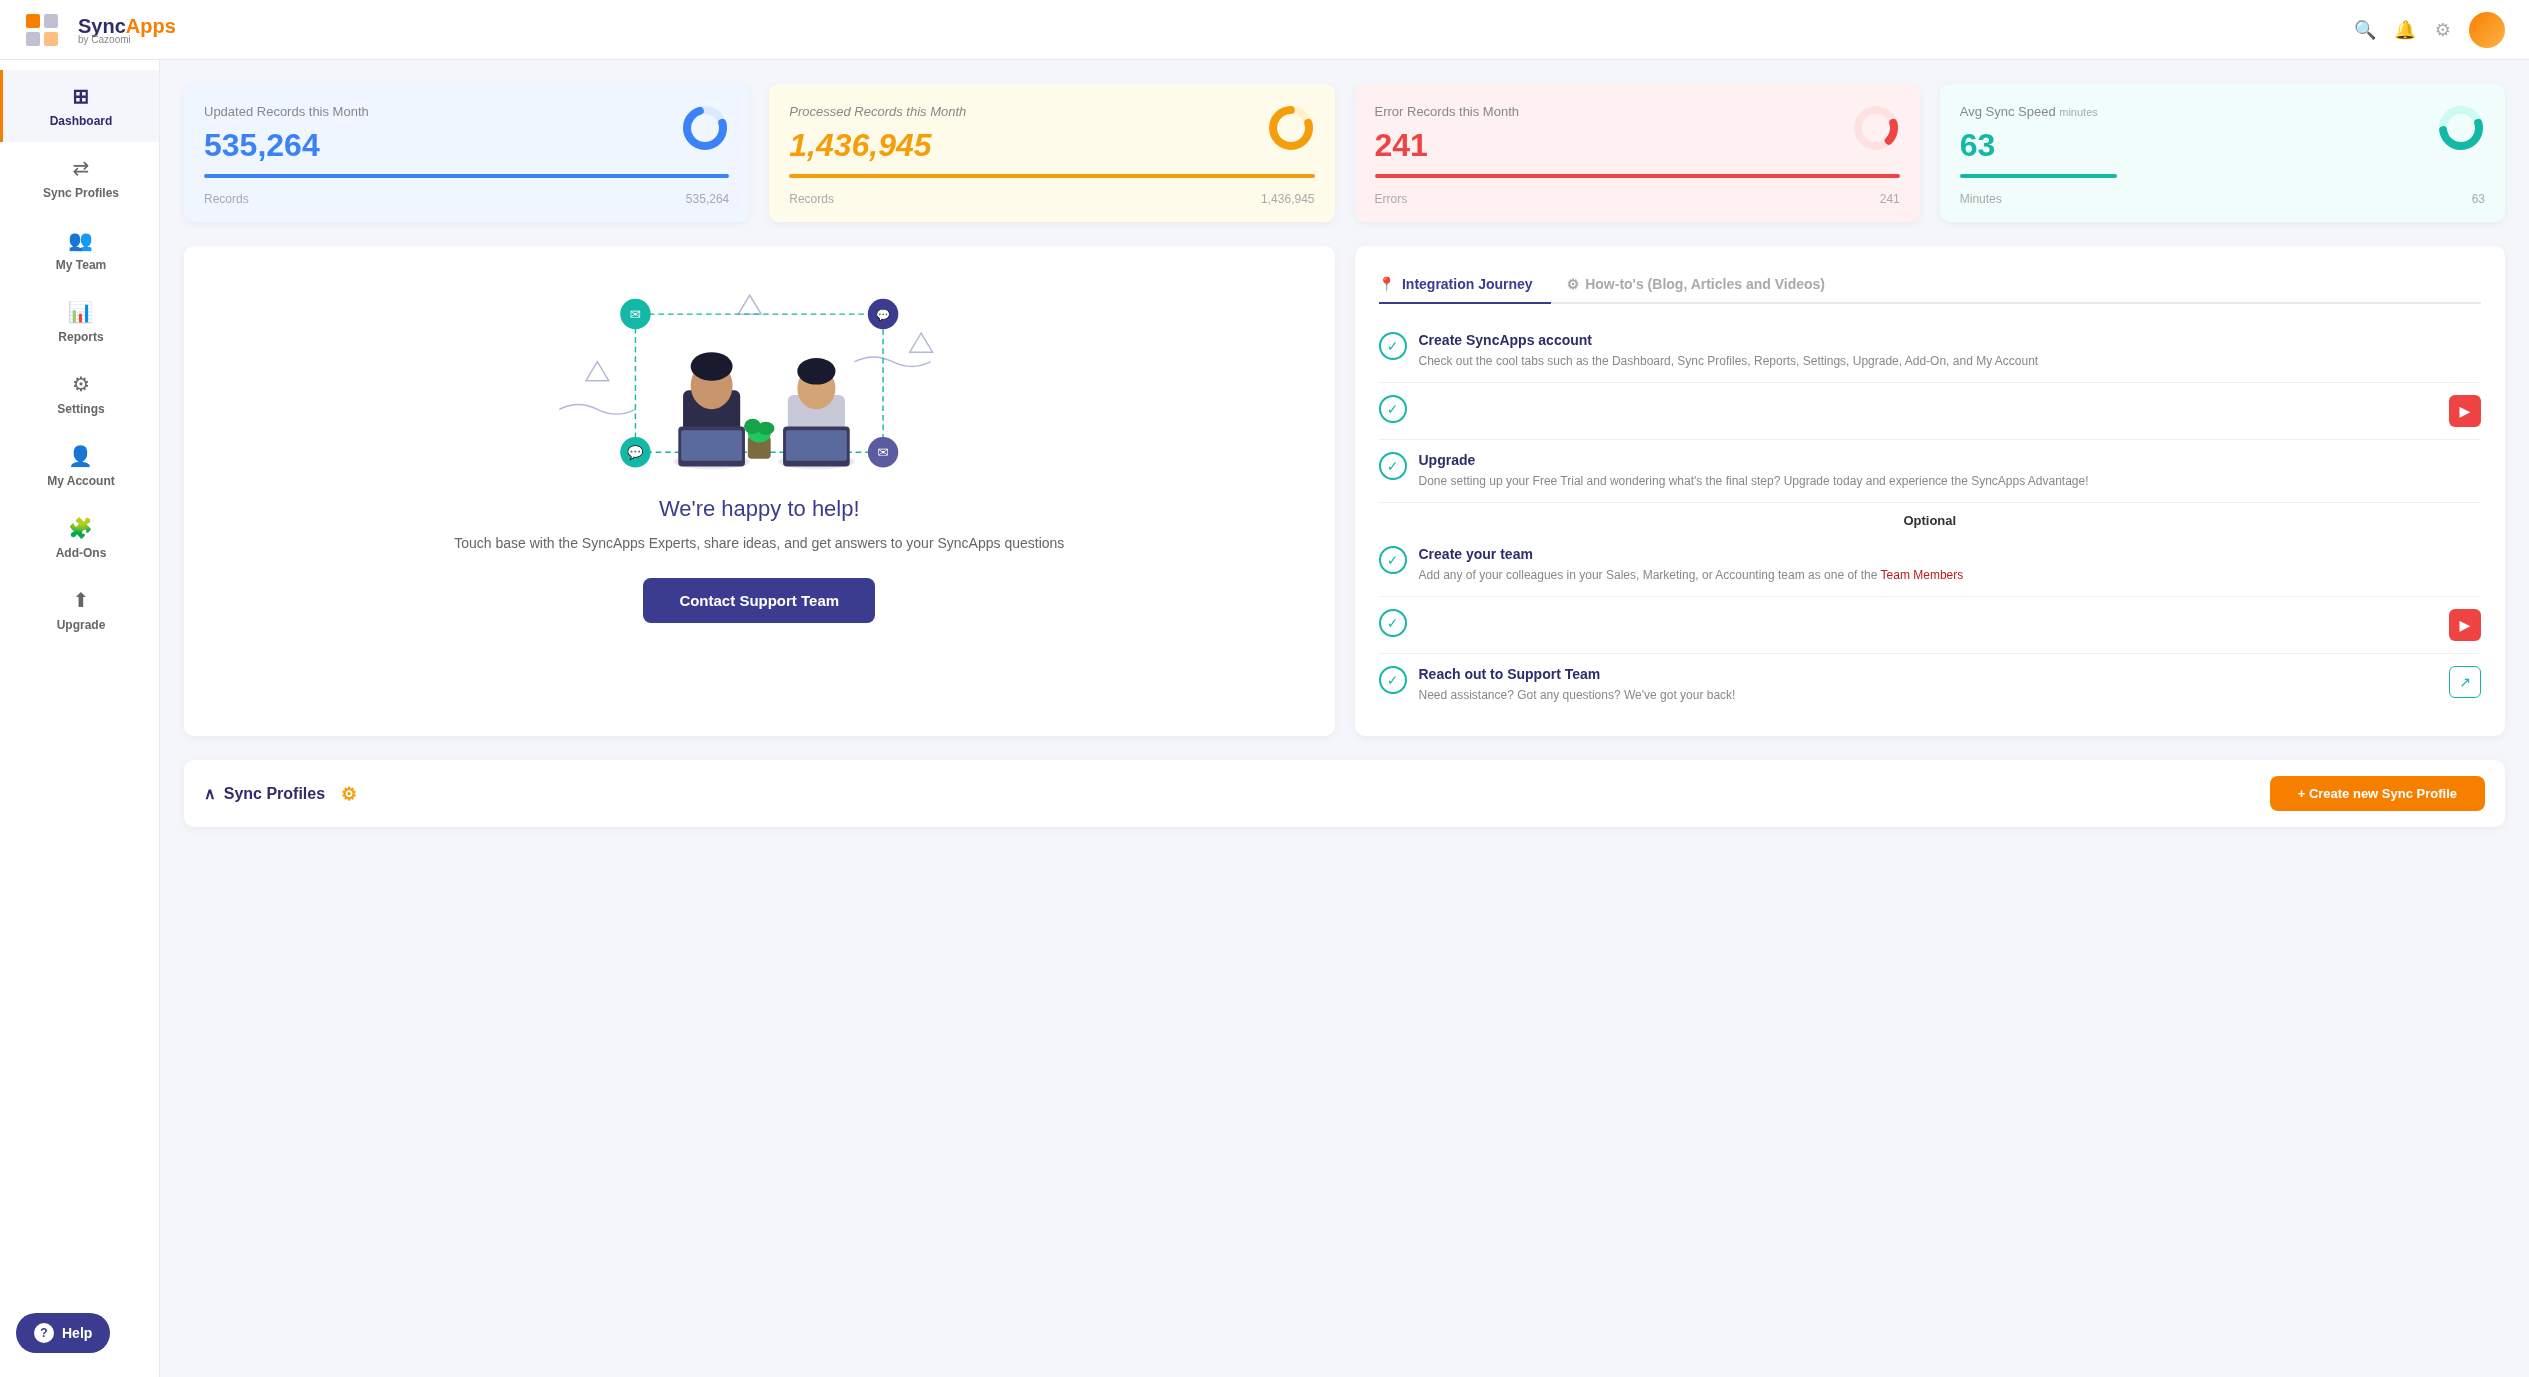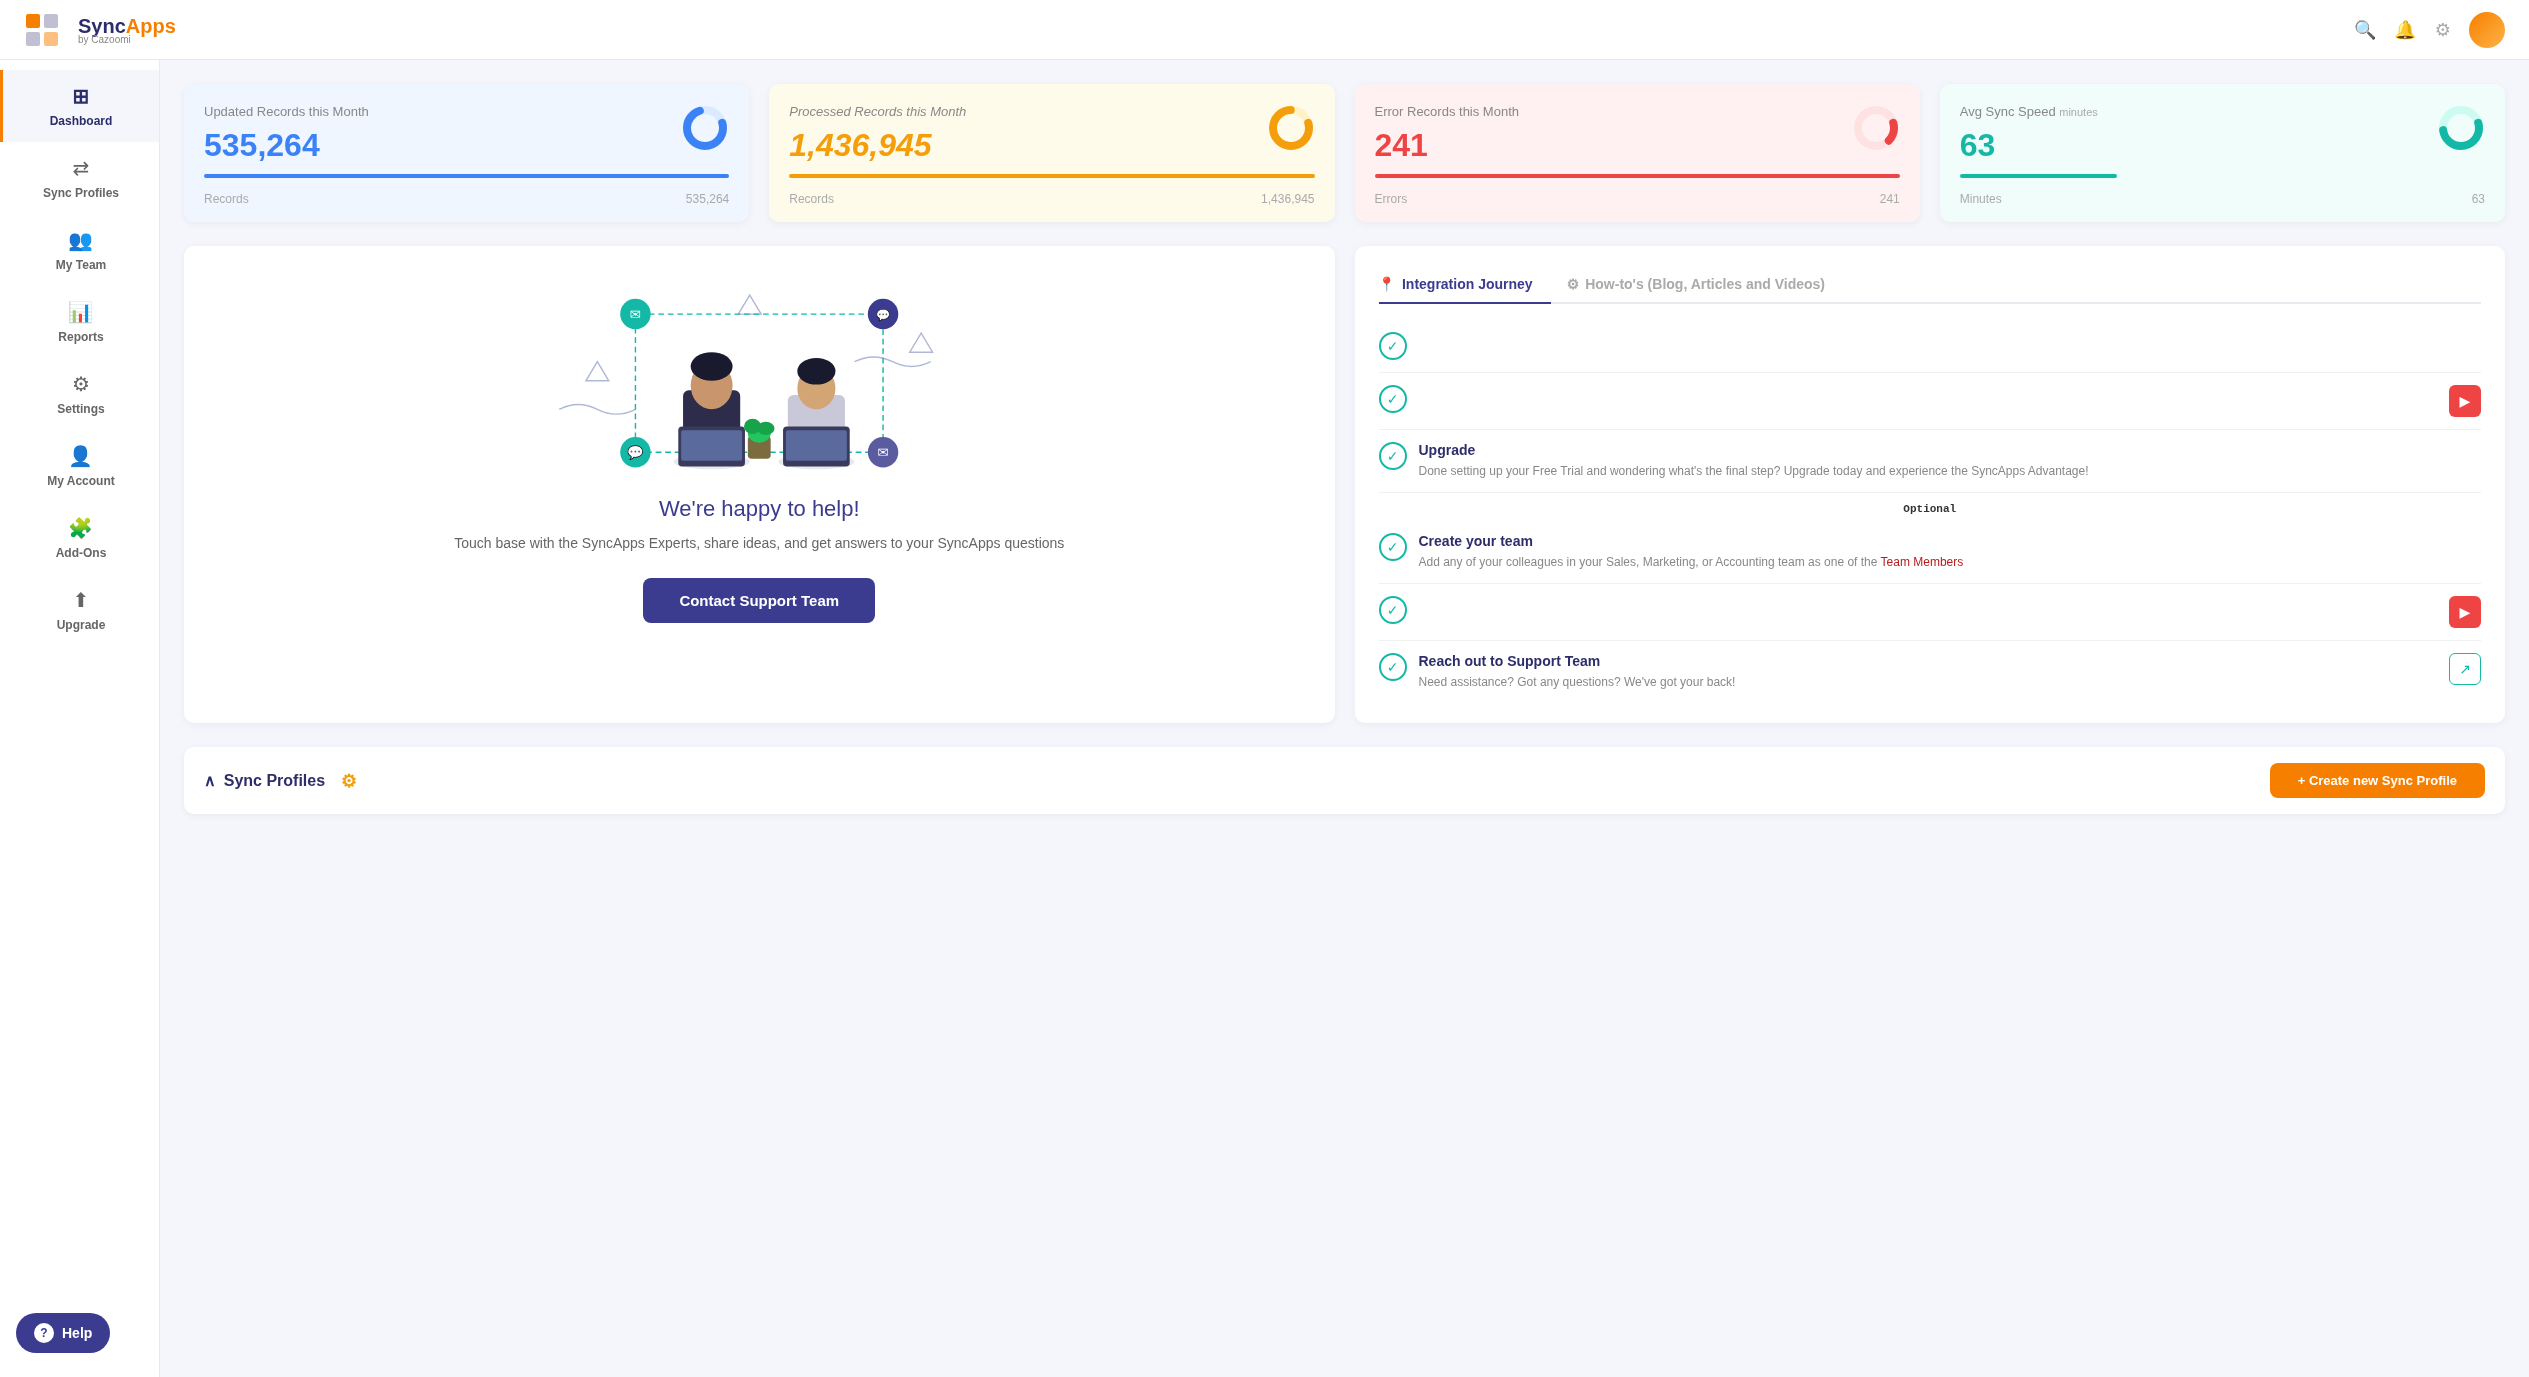--- a/index.html
+++ b/index.html
@@ -161,21 +161,21 @@
     .journey-tab.active { color: #3b3b8f; border-bottom: 2px solid #3b3b8f; }
 
     .journey-item { display: flex; align-items: flex-start; gap: 12px; padding: 12px 0; border-bottom: 1px solid #f0f0f0; }
     .journey-item:last-child { border-bottom: none; }
     .journey-check { width: 28px; height: 28px; min-width: 28px; border-radius: 50%; border: 2px solid #14b8a6; display: flex; align-items: center; justify-content: center; color: #14b8a6; font-size: 14px; }
     .journey-text h4 { font-size: 14px; font-weight: 700; color: #2d2d6b; margin-bottom: 4px; }
     .journey-text p { font-size: 12px; color: #888; line-height: 1.5; }
     .journey-text a { color: #b91c1c; text-decoration: none; }
     .journey-video-btn { margin-left: auto; width: 32px; height: 32px; min-width: 32px; background: #ef4444; border-radius: 6px; display: flex; align-items: center; justify-content: center; color: #fff; font-size: 14px; }
     .journey-ext-btn { margin-left: auto; width: 32px; height: 32px; min-width: 32px; border: 1px solid #14b8a6; border-radius: 6px; display: flex; align-items: center; justify-content: center; color: #14b8a6; font-size: 14px; }
-    .optional-label { text-align: center; font-size: 11px; font-weight: 700; color: #333; padding: 10px 0 6px; font-family: Liberation Mono, monospace; }
+    .optional-label { text-align: center; font-size: 13px; font-weight: 700; color: #333; padding: 10px 0 6px; }
 
     
     .bottom-section {
       background: #fff;
       border-radius: 10px;
       padding: 16px 20px;
       box-shadow: 0 2px 8px rgba(0,0,0,0.05);
     }
     .bottom-header { display: flex; align-items: center; justify-content: space-between; }
     .bottom-title { font-size: 16px; font-weight: 700; color: #2d2d6b; display: flex; align-items: center; gap: 8px; }
@@ -411,20 +411,24 @@
             <span>Integration Journey</span>
           </div>
           <div class="journey-tab" style="margin-left:16px;">
             <span>⚙</span>
             <span>How-to's (Blog, Articles and Videos)</span>
           </div>
         </div>
 
         <div class="journey-item">
           <div class="journey-check">✓</div>
+          <div class="journey-text">
+            <h4>Create SyncApps account</h4>
+            <p>Check out the cool tabs such as the Dashboard, Sync Profiles, Reports, Settings, Upgrade, Add-On, and My Account</p>
+          </div>
         </div>
 
         <div class="journey-item">
           <div class="journey-check">✓</div>
           <div class="journey-video-btn">▶</div>
         </div>
 
         <div class="journey-item">
           <div class="journey-check">✓</div>
           <div class="journey-text">

